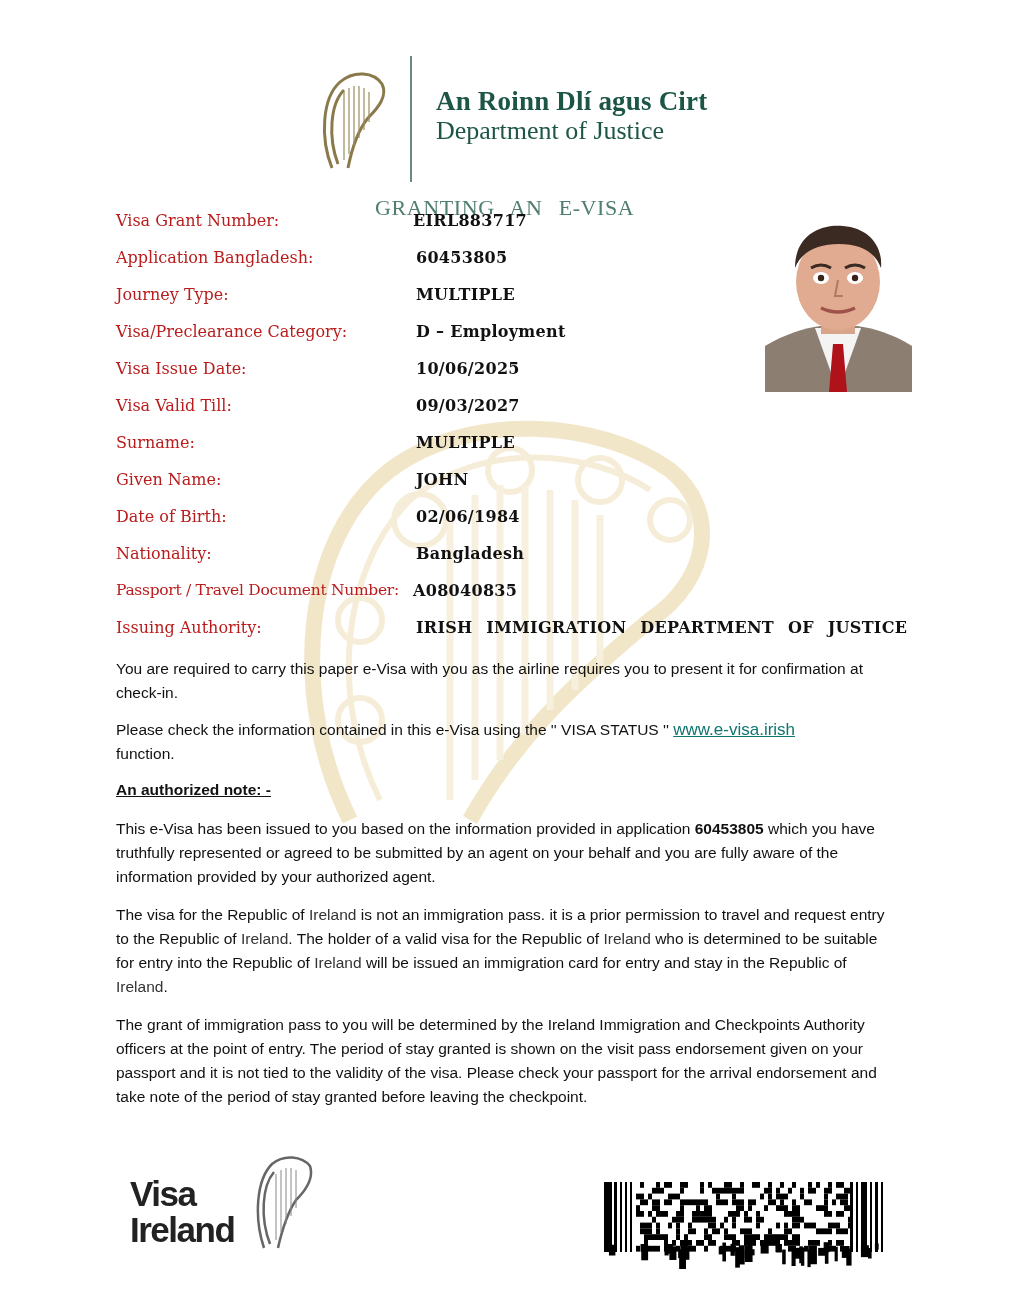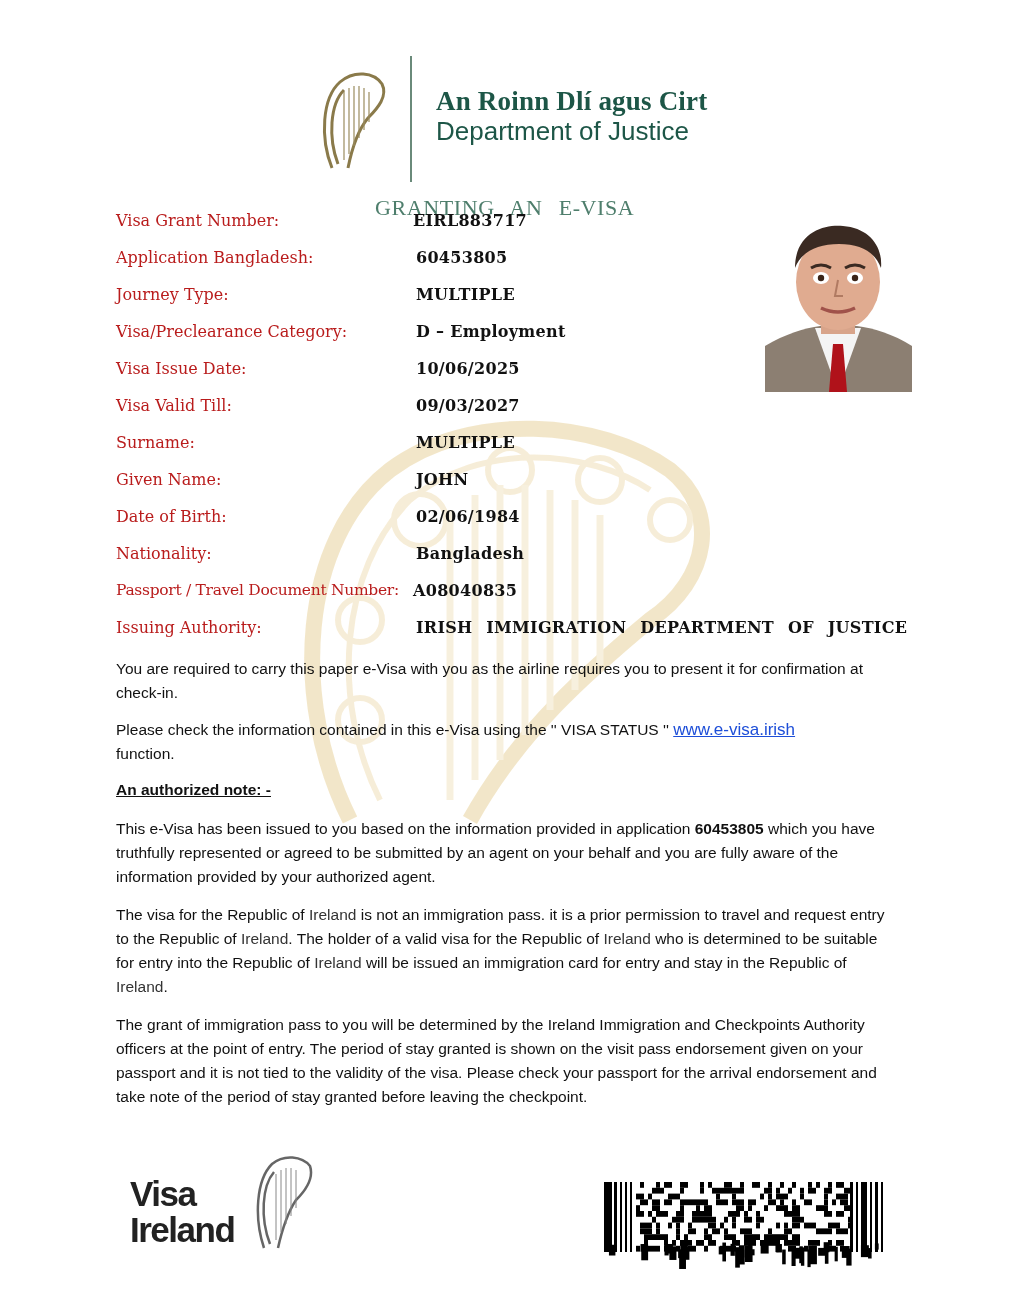--- a/index.html
+++ b/index.html
@@ -5,38 +5,38 @@
     html, body { margin: 0; padding: 0; background: #ffffff; }
     body { width: 1012px; height: 1296px; position: relative; overflow: hidden; font-family: "Liberation Sans", sans-serif; color: #111; }
 
     
     .watermark { position: absolute; left: 270px; top: 400px; width: 460px; height: 430px; opacity: 0.32; pointer-events: none; }
 
     
     .header-harp { position: absolute; left: 318px; top: 68px; width: 70px; height: 104px; }
     .header-divider { position: absolute; left: 410px; top: 56px; width: 2px; height: 126px; background: #6a8a7a; }
     .dept-irish { position: absolute; left: 436px; top: 86px; font-family: "Liberation Serif", serif; font-weight: bold; font-size: 27px; color: #1d5647; letter-spacing: 0.2px; text-align: right; }
-    .dept-english { position: absolute; left: 436px; top: 116px; font-family: Liberation Sans, sans-serif; font-size: 26px; color: #1d5647; }
+    .dept-english { position: absolute; left: 436px; top: 116px; font-family: Liberation Serif, serif; font-size: 26px; color: #1d5647; }
     .doc-title { position: absolute; left: 375px; top: 186px; font-family: "Liberation Serif", serif; font-size: 22px; color: #4e7e6c; letter-spacing: 0.6px; word-spacing: 10px; margin-top: 9px; }
 
     
     .fields { position: absolute; left: 116px; top: 211px; }
     .field-row { position: relative; height: 37px; font-family: "DejaVu Serif", serif; }
     .field-label { position: absolute; left: 0; top: 0; font-size: 16px; color: #b91c1c; white-space: nowrap; }
     .field-value { position: absolute; left: 300px; top: 0; font-size: 16px; font-weight: bold; color: #111; white-space: nowrap; letter-spacing: 0.3px; }
     .field-value.spaced { word-spacing: 8px; }
     .field-value.tight { left: 297px; }
 
     
     .photo { position: absolute; left: 765px; top: 216px; width: 147px; height: 176px; overflow: hidden; background: #fff; }
 
     
     .para { position: absolute; left: 116px; width: 780px; font-family: "Liberation Sans", sans-serif; font-size: 15.5px; line-height: 24px; color: #111; }
     .para b { font-weight: bold; }
-    .link { color: #1d4ed8; text-decoration: underline; font-size: 17px; }
+    .link { color: #0f766e; text-decoration: underline; font-size: 17px; }
     .note-heading { position: absolute; left: 116px; top: 781px; font-family: "Liberation Sans", sans-serif; font-size: 15.5px; font-weight: bold; text-decoration: underline; color: #111; }
     .ireland-word { color: #333; }
 
     
     .visa-logo { position: absolute; left: 130px; top: 1176px; font-family: "Liberation Sans", sans-serif; font-weight: bold; font-size: 35px; line-height: 36px; color: #222; letter-spacing: -1.5px; }
     .footer-harp { position: absolute; left: 252px; top: 1152px; width: 62px; height: 100px; }
     .barcode { position: absolute; left: 600px; top: 1180px; width: 286px; height: 90px; }
   </style>
 </head>
 <body>

